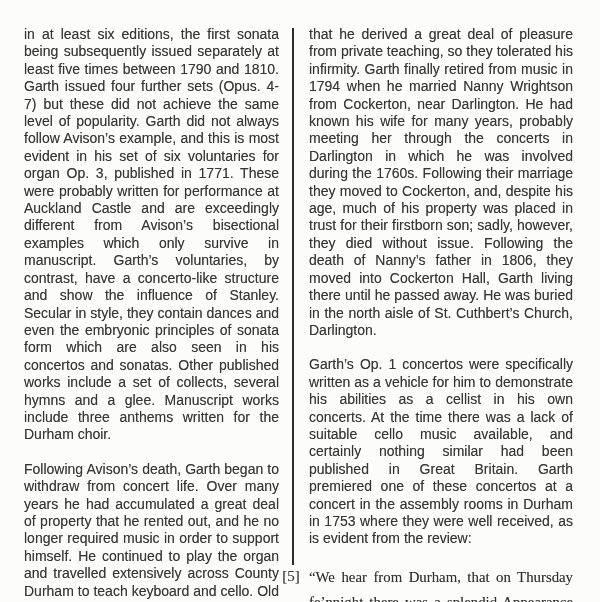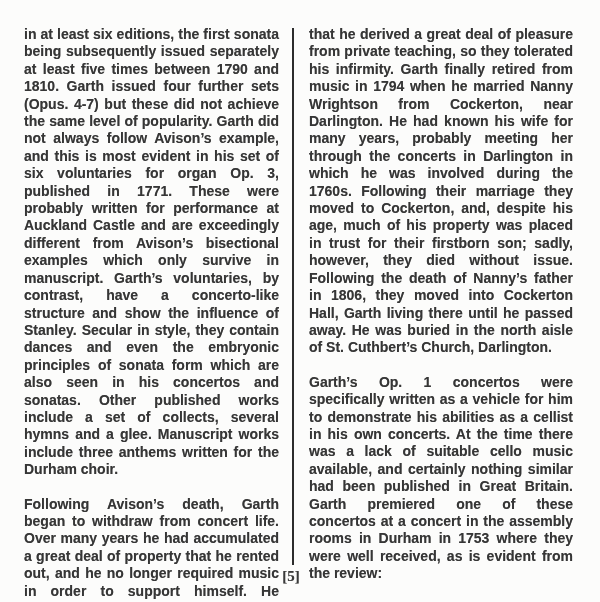--- a/index.html
+++ b/index.html
@@ -6,21 +6,20 @@
     margin: 0;
     padding: 0;
     background: #ffffff;
   }
   .page {
     position: relative;
     width: 600px;
     height: 602px;
     background: #fcfcfb;
     overflow: hidden;
-    font-weight: bold;
   }
   .column {
     position: absolute;
     top: 26px;
   }
   .column-left {
     left: 24px;
     width: 255px;
   }
   .column-right {

